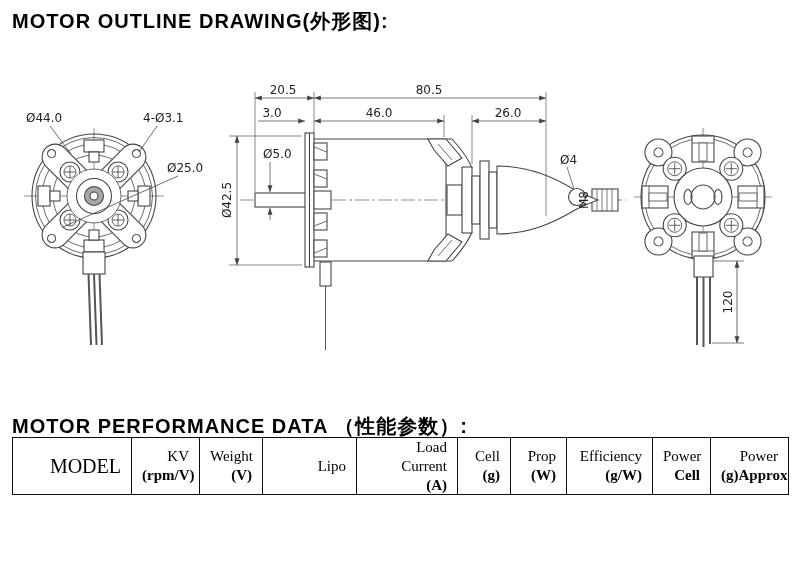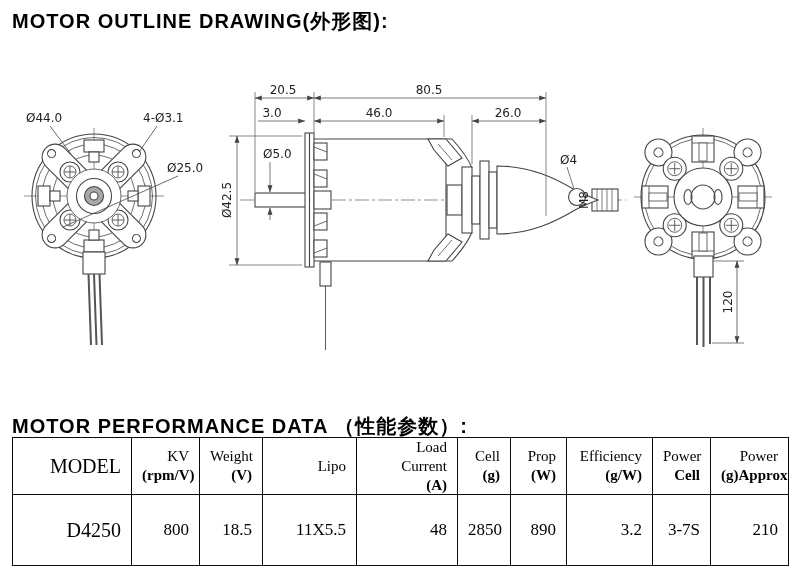--- a/index.html
+++ b/index.html
@@ -331,26 +331,14 @@
         </td>
     <td>
           <div class="h1">Power</div>
           <div class="h2">Cell</div>
         </td>
     <td>
           <div class="h1">Power</div>
           <div class="h2">(g)Approx</div>
         </td>
   </tr>
-  <tr class="data">
-    <td class="model-col">D4250</td>
-    <td>800</td>
-    <td>18.5</td>
-    <td>11X5.5</td>
-    <td>48</td>
-    <td>2850</td>
-    <td>890</td>
-    <td>3.2</td>
-    <td>3-7S</td>
-    <td>210</td>
-  </tr>
 </tbody>
   </table>
 
 </body></html>

